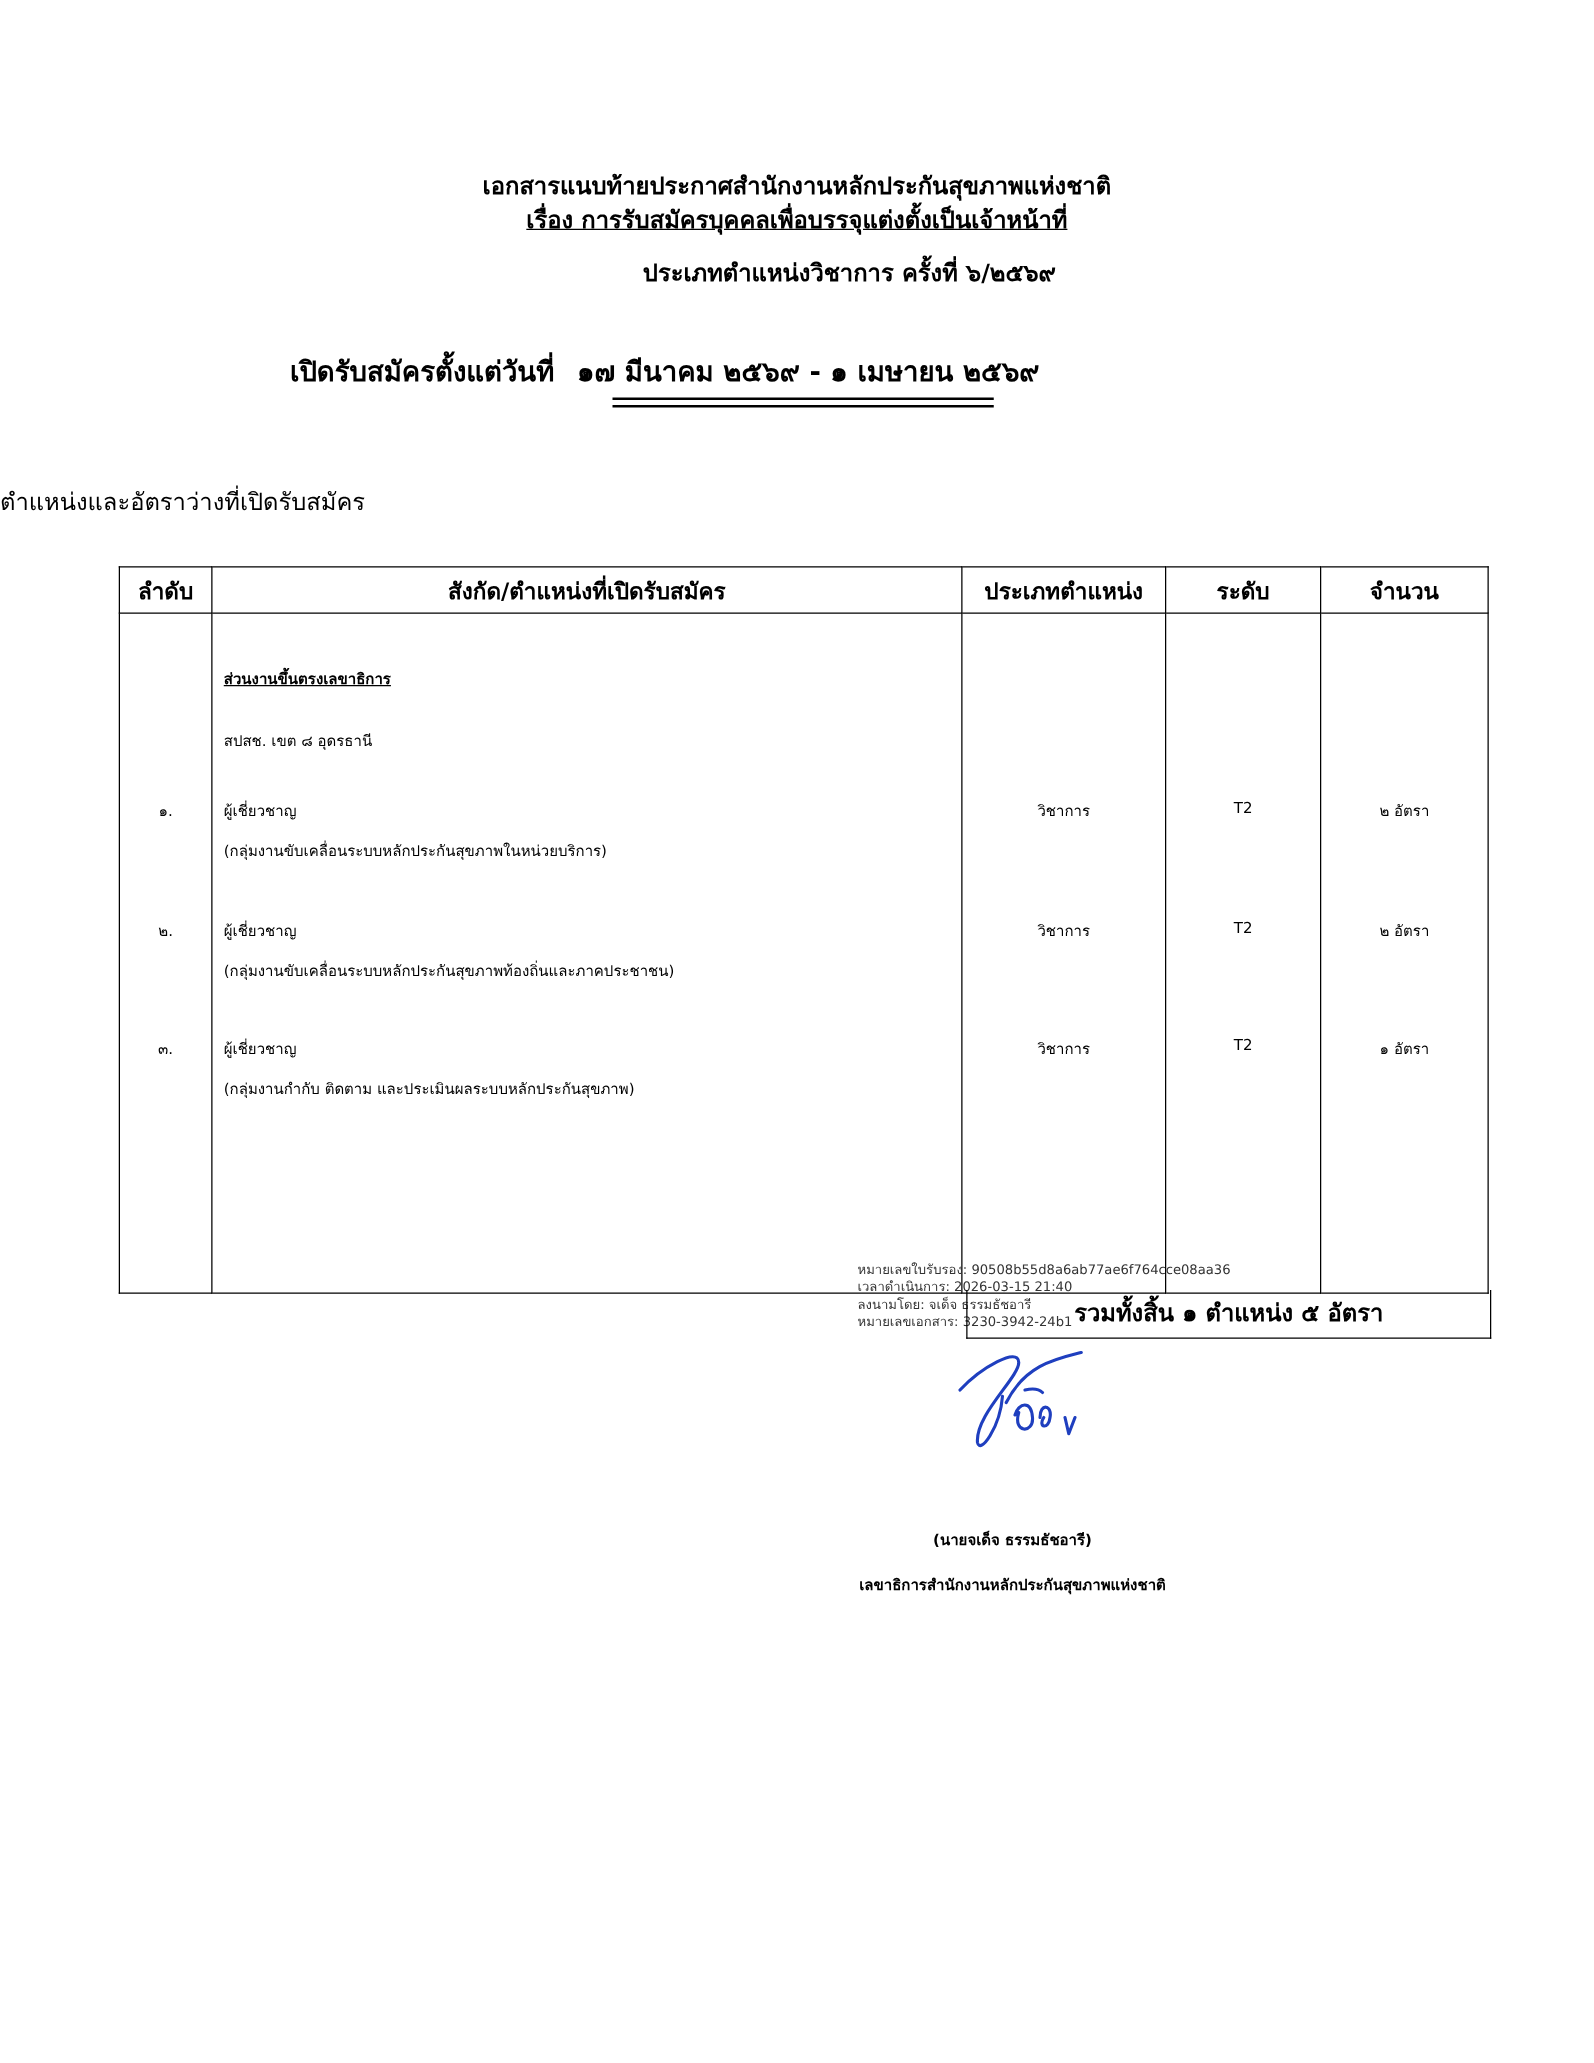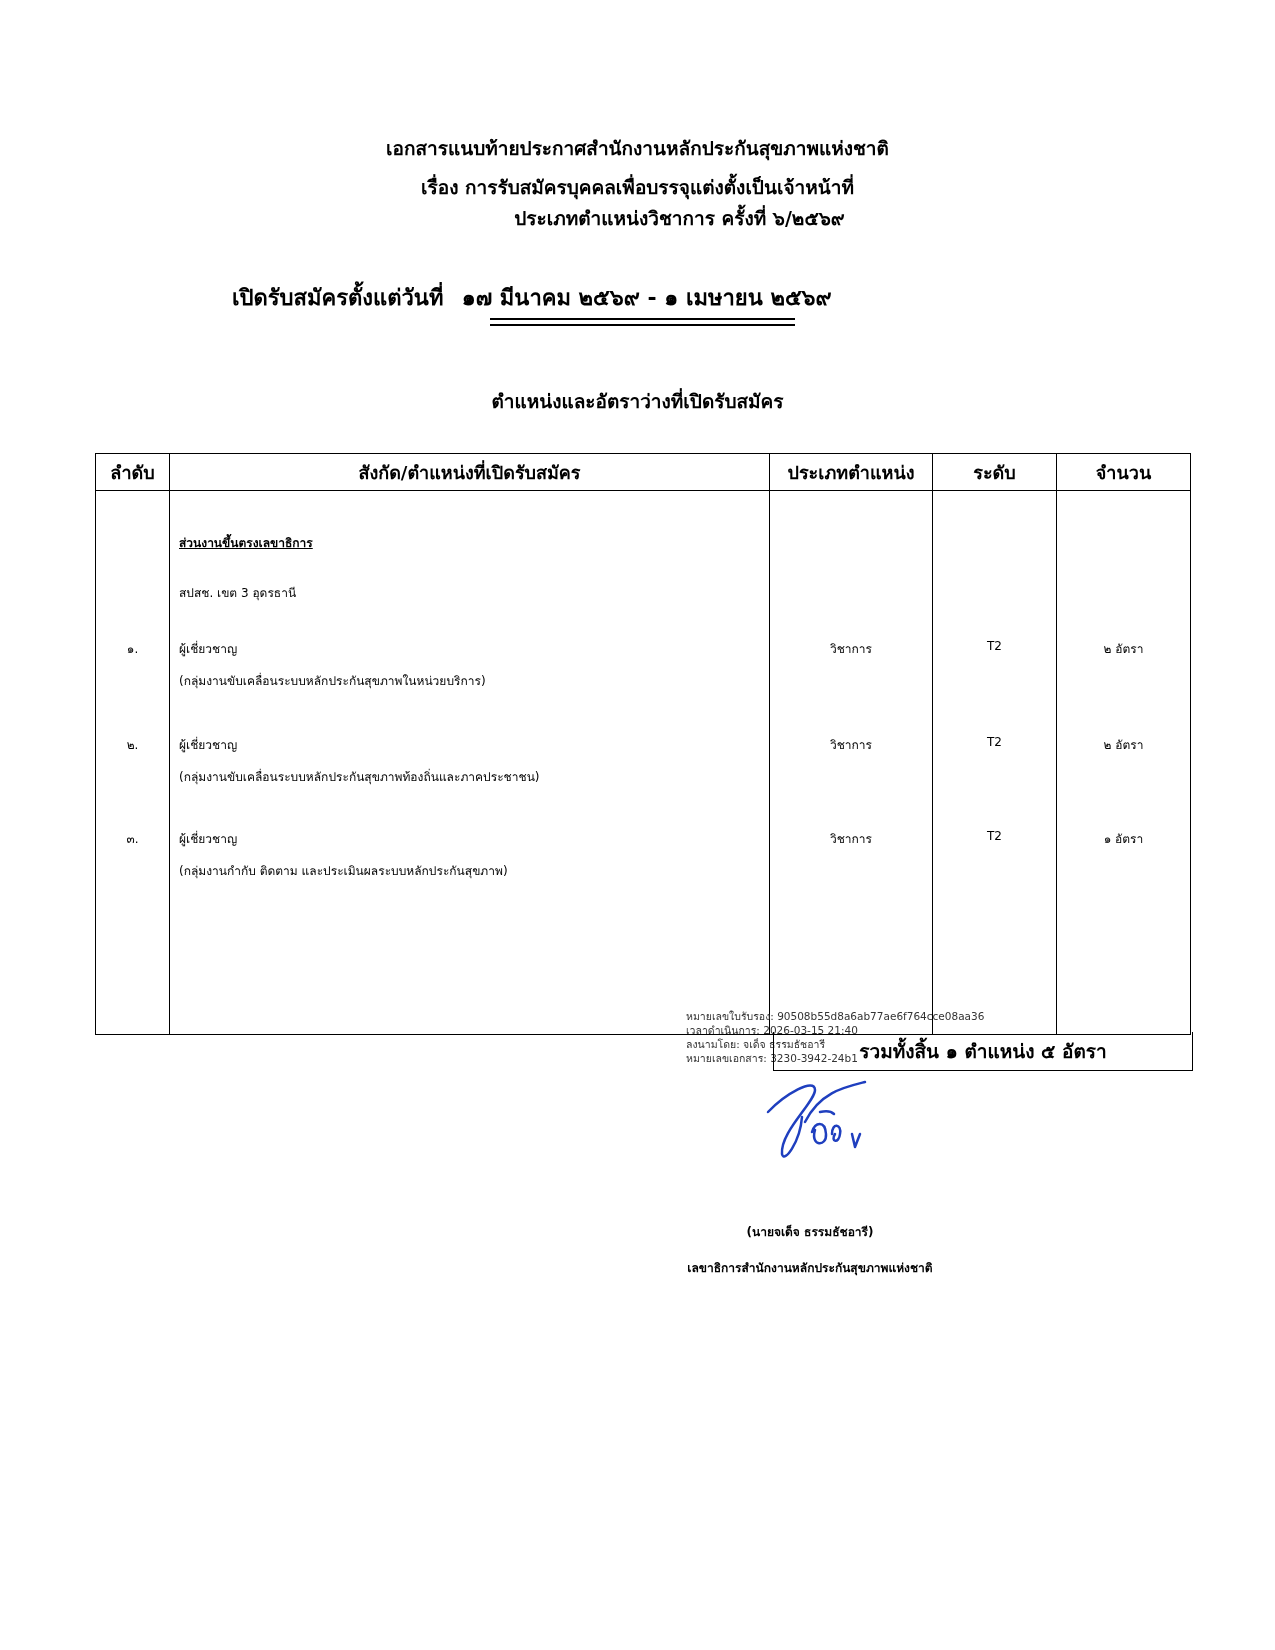--- a/index.html
+++ b/index.html
@@ -4,21 +4,21 @@
   <style>
     html, body { margin:0; padding:0; background:#ffffff; }
     body { width:1275px; height:1650px; position:relative; overflow:hidden;
            font-family:"DejaVu Sans", sans-serif; color:#000; }
     .abs { position:absolute; }
     .hdr { left:0; width:1275px; text-align:center; font-weight:bold; font-size:19px; }
     .date-line { left:232px; top:280px; font-size:22px; font-weight:bold; white-space:nowrap; }
     .date-line .lbl { display:inline-block; width:222px; }
     .dbl-rule { left:490px; top:318px; width:305px; height:4px;
                 border-top:2px solid #000; border-bottom:2px solid #000; }
-    .subtitle { left:0; width:1275px; top:386px; text-align:center; font-size:19px; font-weight:bold; }
+    .subtitle { left:0; width:1275px; top:386px; text-align:left; font-size:19px; font-weight:normal; }
 
     table.pos { position:absolute; left:95px; top:453px; width:1095px; border-collapse:collapse; table-layout:fixed; }
     table.pos th, table.pos td { border-left:1.5px solid #000; border-right:1.5px solid #000; }
     table.pos th { border-top:1.5px solid #000; border-bottom:1.5px solid #000; height:36px;
                    font-size:18px; font-weight:bold; text-align:center; padding:0; }
     table.pos td { vertical-align:top; padding:0; font-size:12px; }
     table.pos tr.body-row td { border-bottom:1.5px solid #000; height:543px; position:relative; }
 
     .cell-col { position:relative; height:543px; }
     .item { position:absolute; left:0; right:0; }
@@ -32,21 +32,21 @@
     .total-box { left:773px; top:1032px; width:418px; height:38px; border:1.5px solid #000; border-top:none;
                  text-align:center; font-weight:bold; font-size:19px; line-height:38px; }
     .sig { left:760px; top:1072px; width:120px; height:90px; }
     .signer-name { left:600px; width:420px; top:1222px; text-align:center; font-weight:bold; font-size:12px; }
     .signer-title { left:560px; width:500px; top:1258px; text-align:center; font-weight:bold; font-size:12px; }
   </style>
 </head>
 <body>
 
 <div class="abs hdr" style="top:133px;">เอกสารแนบท้ายประกาศสำนักงานหลักประกันสุขภาพแห่งชาติ</div>
-<div class="abs hdr" style="top:172px;">เรื่อง การรับสมัครบุคคลเพื่อบรรจุแต่งตั้งเป็นเจ้าหน้าที่</div>
+<div class="abs hdr" style="top:160px;text-decoration:underline;">เรื่อง การรับสมัครบุคคลเพื่อบรรจุแต่งตั้งเป็นเจ้าหน้าที่</div>
 <div class="abs hdr" style="top:203px;padding-left:42px;">ประเภทตำแหน่งวิชาการ ครั้งที่ ๖/๒๕๖๙</div>
 
 <div class="abs date-line">
   <span class="lbl">เปิดรับสมัครตั้งแต่วันที่</span>
   <span>๑๗ มีนาคม ๒๕๖๙ - ๑ เมษายน ๒๕๖๙</span>
 </div>
 <div class="abs dbl-rule"></div>
 
 <div class="abs subtitle">ตำแหน่งและอัตราว่างที่เปิดรับสมัคร</div>
 
@@ -72,21 +72,21 @@
       <td>
           <div class="cell-col">
         <div class="item num" style="top:148px">๑.</div>
         <div class="item num" style="top:244px">๒.</div>
         <div class="item num" style="top:338px">๓.</div>
       </div>
         </td>
       <td>
           <div class="cell-col">
         <div class="dept">ส่วนงานขึ้นตรงเลขาธิการ</div>
-        <div class="office">สปสช. เขต 3 อุดรธานี</div>
+        <div class="office">สปสช. เขต ๘ อุดรธานี</div>
         <div class="item desc" style="top:142px">
           <div>ผู้เชี่ยวชาญ</div>
           <div>(กลุ่มงานขับเคลื่อนระบบหลักประกันสุขภาพในหน่วยบริการ)</div>
         </div>
         <div class="item desc" style="top:238px">
           <div>ผู้เชี่ยวชาญ</div>
           <div>(กลุ่มงานขับเคลื่อนระบบหลักประกันสุขภาพท้องถิ่นและภาคประชาชน)</div>
         </div>
         <div class="item desc" style="top:332px">
           <div>ผู้เชี่ยวชาญ</div>

